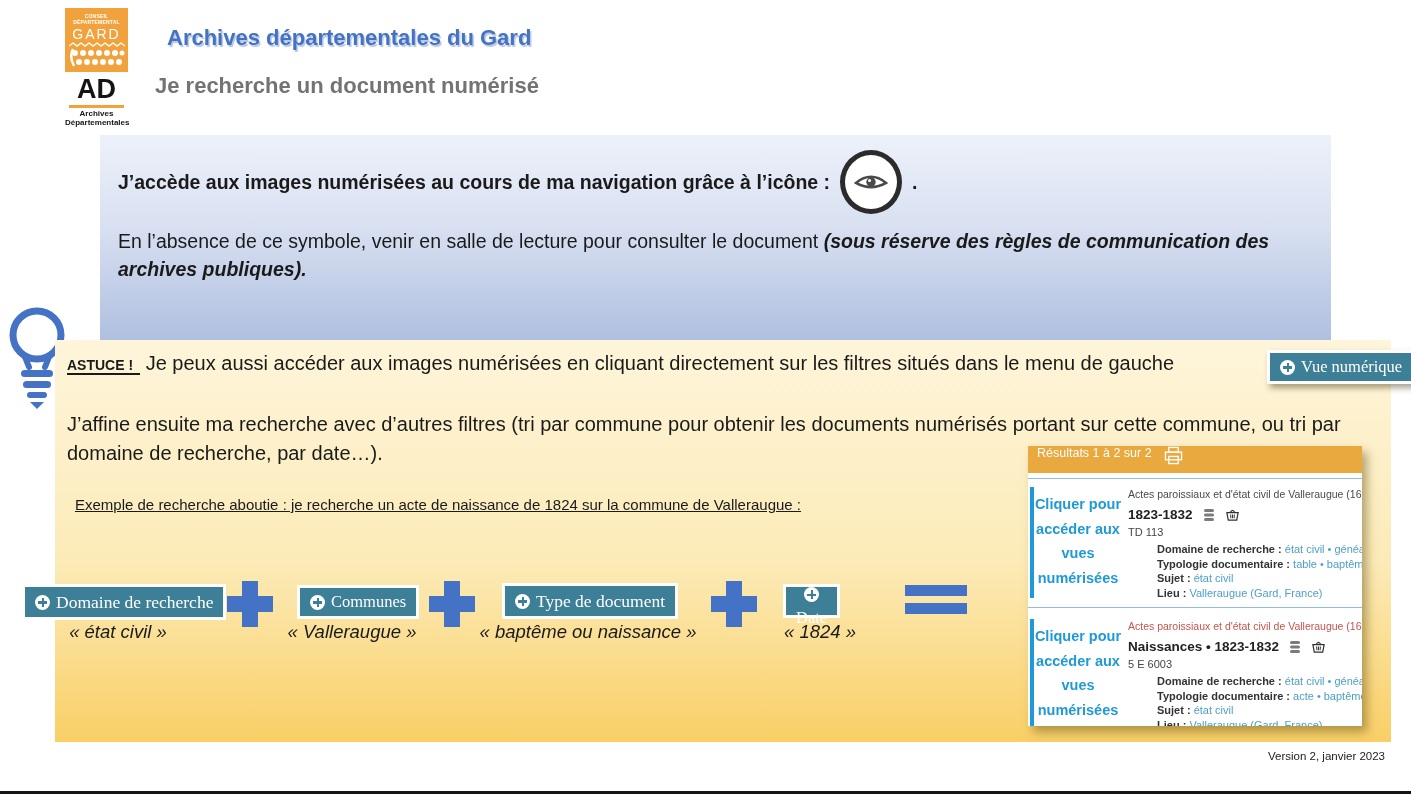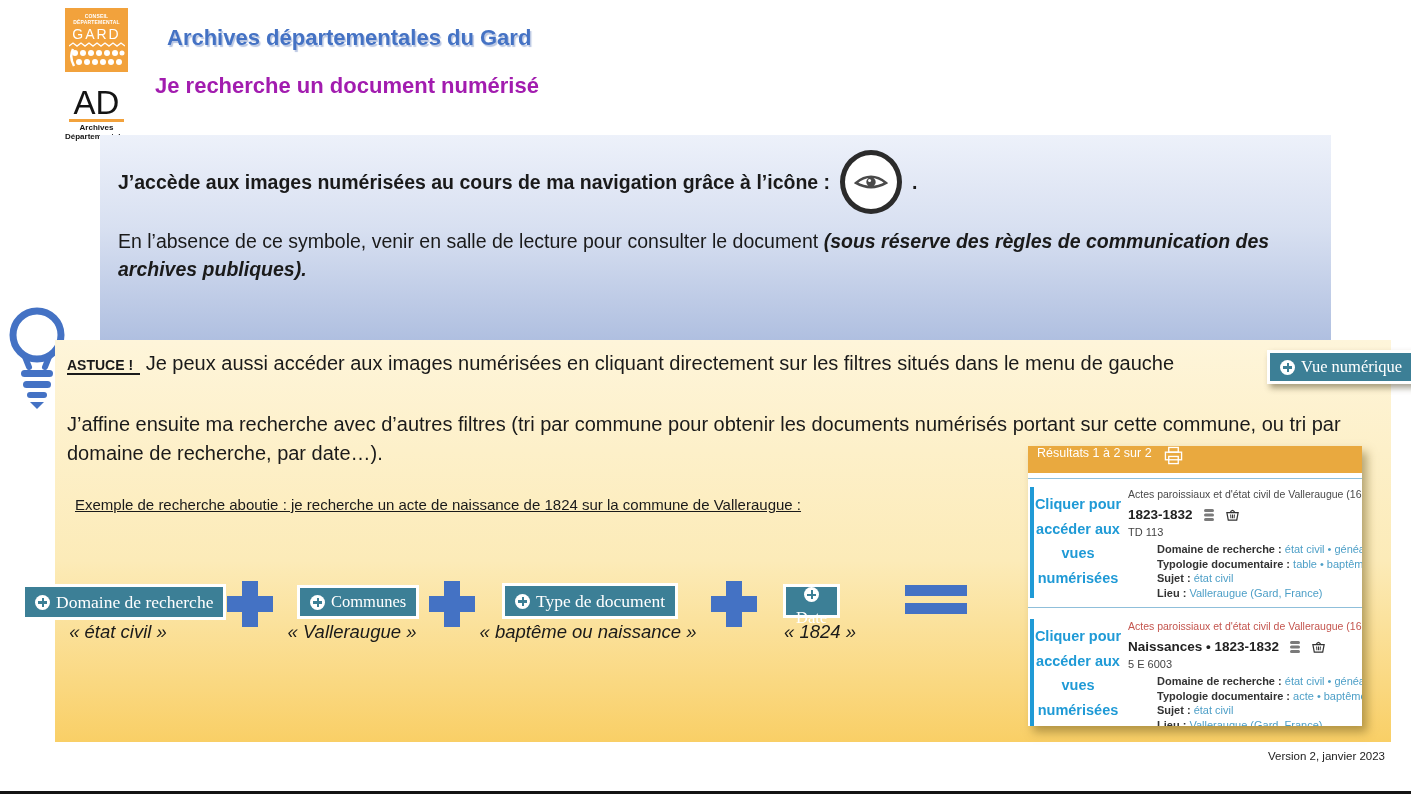--- a/index.html
+++ b/index.html
@@ -6,28 +6,28 @@
   .slide{position:relative;width:1411px;height:794px;background:#fff;overflow:hidden;
          font-family:"Liberation Sans",sans-serif;color:#1a1a1a;}
   .bottom-line{position:absolute;left:0;bottom:0;width:100%;height:3px;background:#141414;}
 
   
   .logo{position:absolute;left:65px;top:8px;width:63px;text-align:center;}
   .logo-square{width:63px;height:64px;background:#F2A23C;color:#fff;display:flex;flex-direction:column;
                align-items:center;justify-content:flex-start;padding-top:5px;box-sizing:border-box;}
   .logo-conseil{font-size:5px;font-weight:bold;line-height:6px;letter-spacing:.2px;}
   .logo-gard{font-size:14px;font-weight:normal;letter-spacing:2px;margin-top:1px;}
-  .logo-ad{font-size:33px;font-weight:normal;color:#141414;line-height:30px;margin-top:16px;font-family:"Liberation Sans",sans-serif;}
+  .logo-ad{font-size:27px;font-weight:bold;color:#141414;line-height:30px;margin-top:2px;font-family:"Liberation Sans",sans-serif;}
   .logo-rule{height:3px;background:#F2A23C;margin:1px 4px;}
   .logo-caption{font-size:8px;font-weight:bold;color:#141414;line-height:9px;}
 
   
   .main-title{position:absolute;left:167px;top:25px;font-size:22px;font-weight:bold;color:#4472C4;
               text-shadow:1.5px 1.5px 1px #b9c6e2;}
-  .sub-title{position:absolute;left:155px;top:73px;font-size:22px;font-weight:bold;color:#a21caf;}
+  .sub-title{position:absolute;left:155px;top:73px;font-size:22px;font-weight:bold;color:#737373;}
 
   
   .info-box{position:absolute;left:100px;top:135px;width:1231px;height:206px;box-sizing:border-box;
             background:linear-gradient(180deg,#EDF1FA 0%,#D8E0F1 45%,#AFBFE0 100%);padding:10px 18px;}
   .info-line1{display:flex;align-items:center;gap:10px;font-size:19.5px;font-weight:bold;height:74px;}
   .eye-badge{width:62px;height:64px;border-radius:50%;background:#fff;border:5px solid #2b2b2b;
              display:flex;align-items:center;justify-content:center;box-sizing:border-box;flex:0 0 auto;}
   .info-line2{font-size:19.5px;line-height:28px;margin-top:8px;max-width:1190px;}
   .italic-bold{font-style:italic;font-weight:bold;}
 

